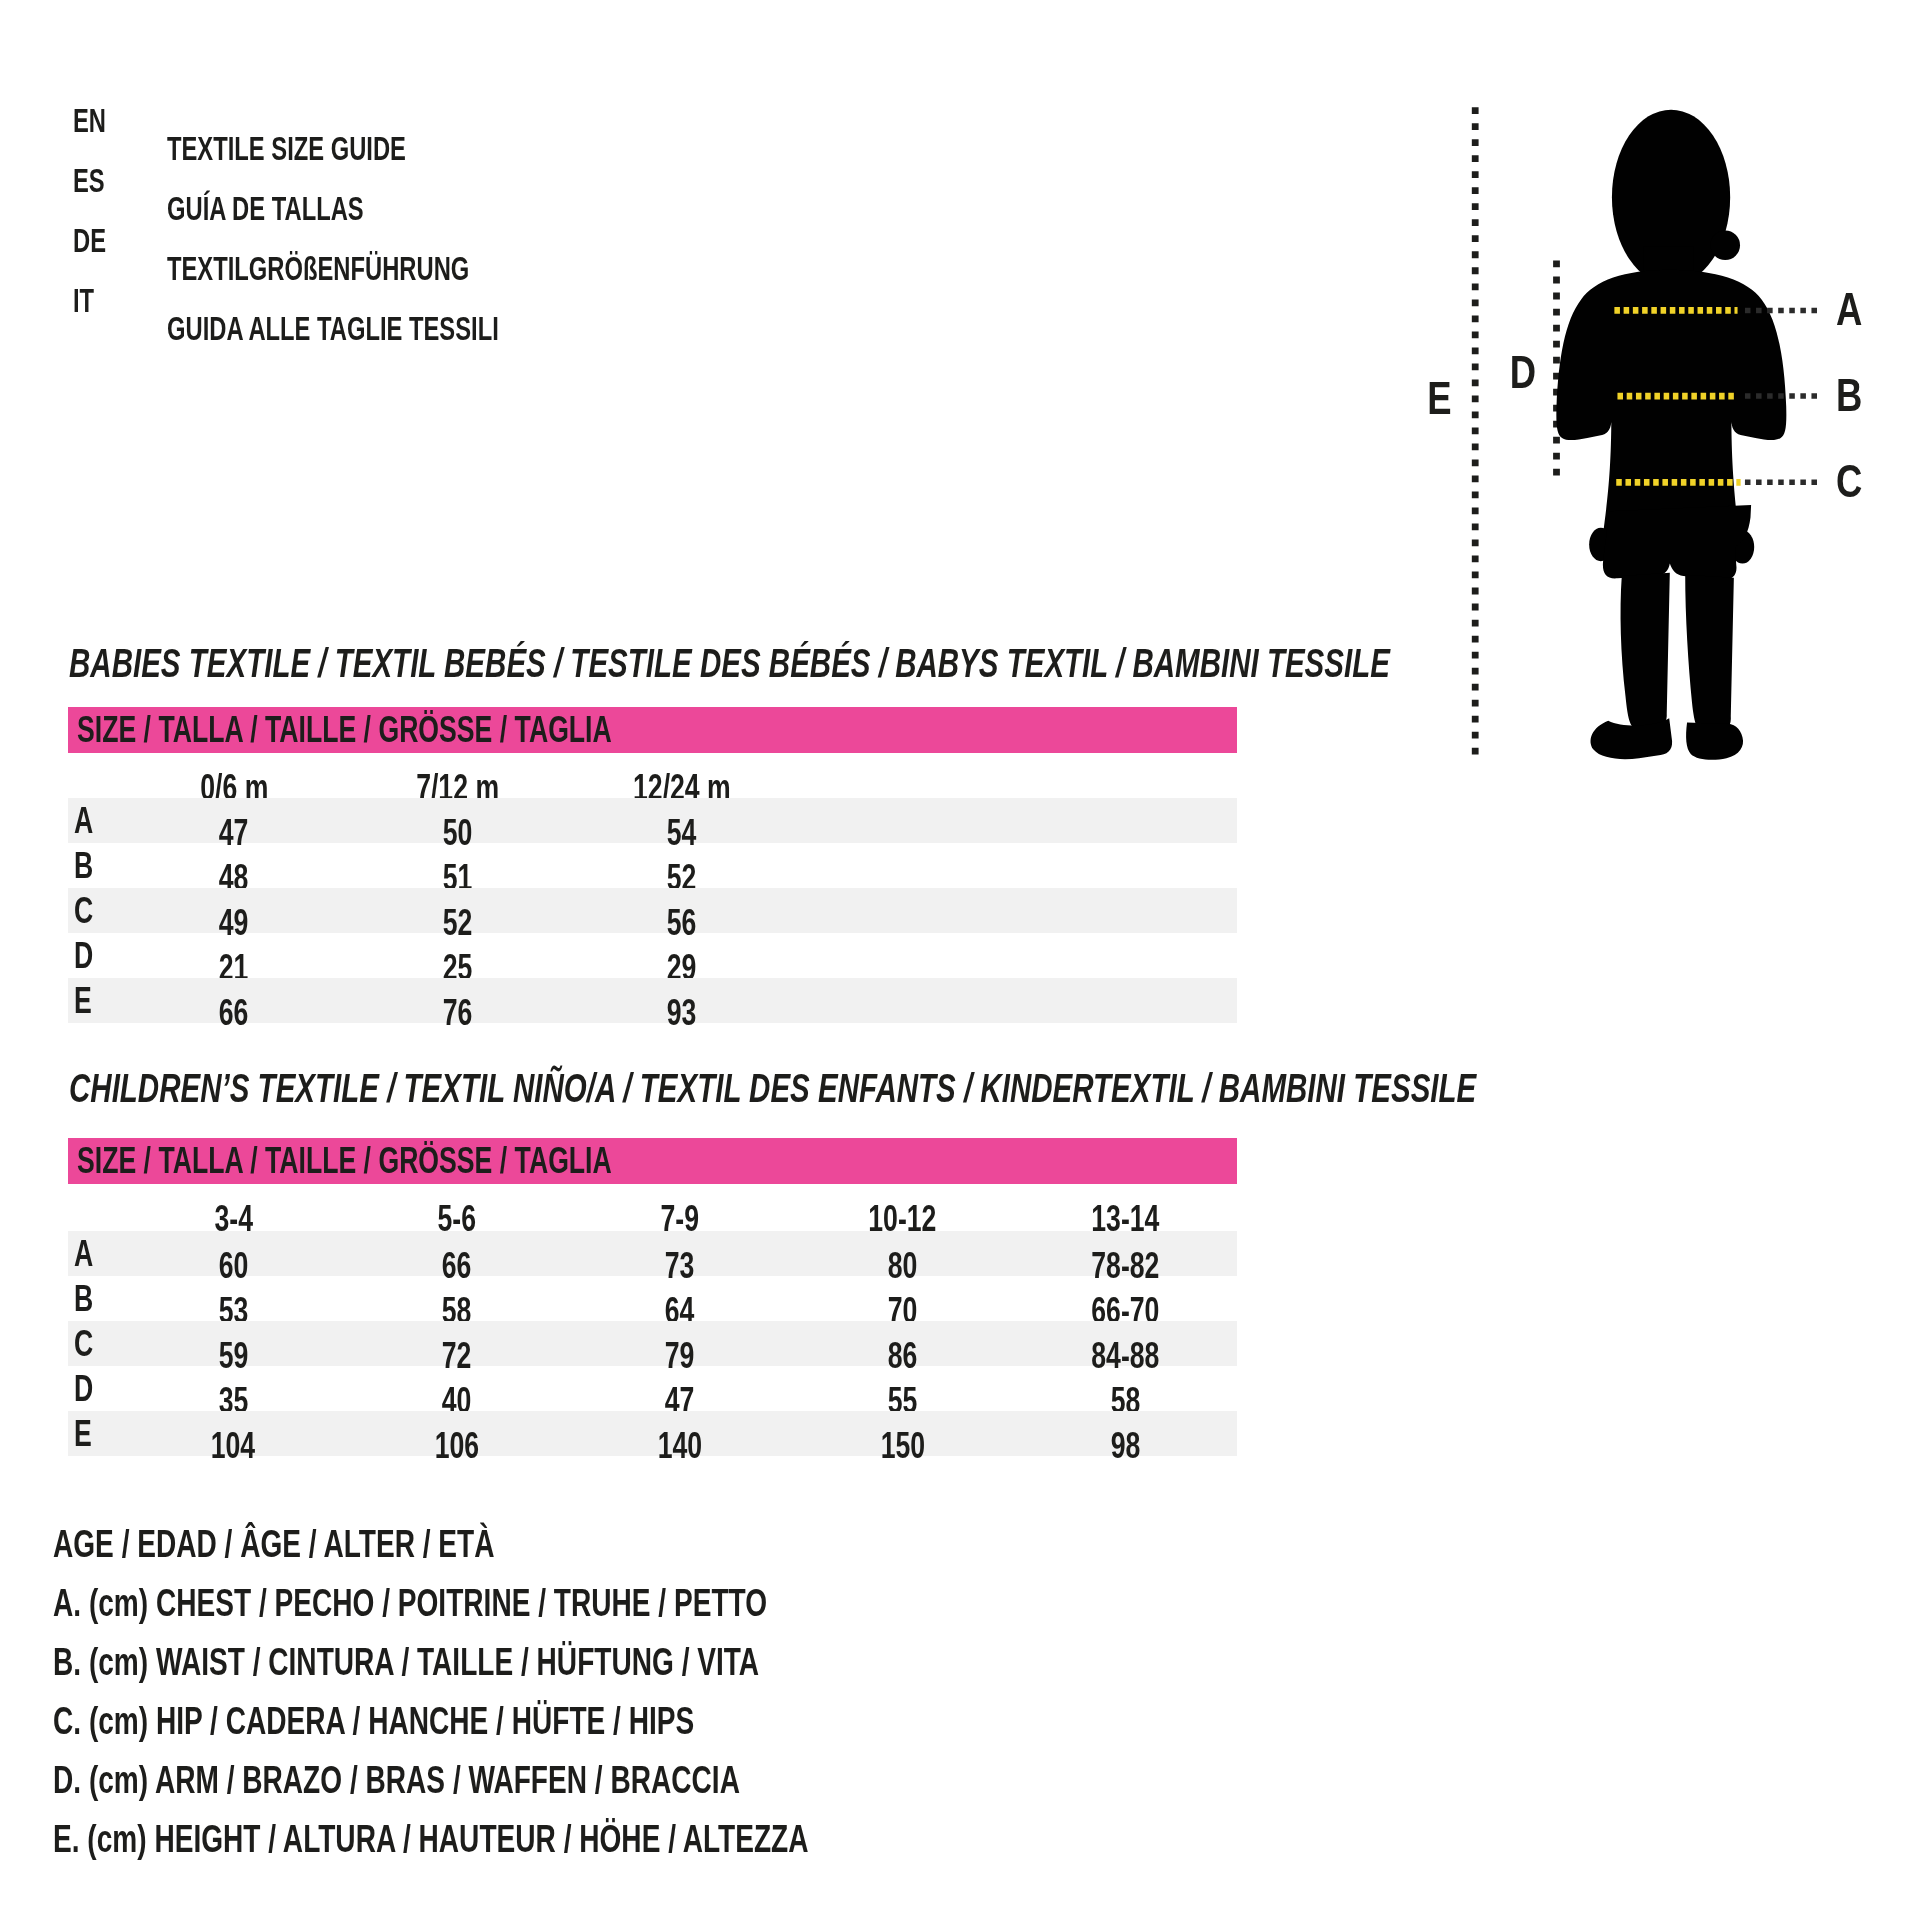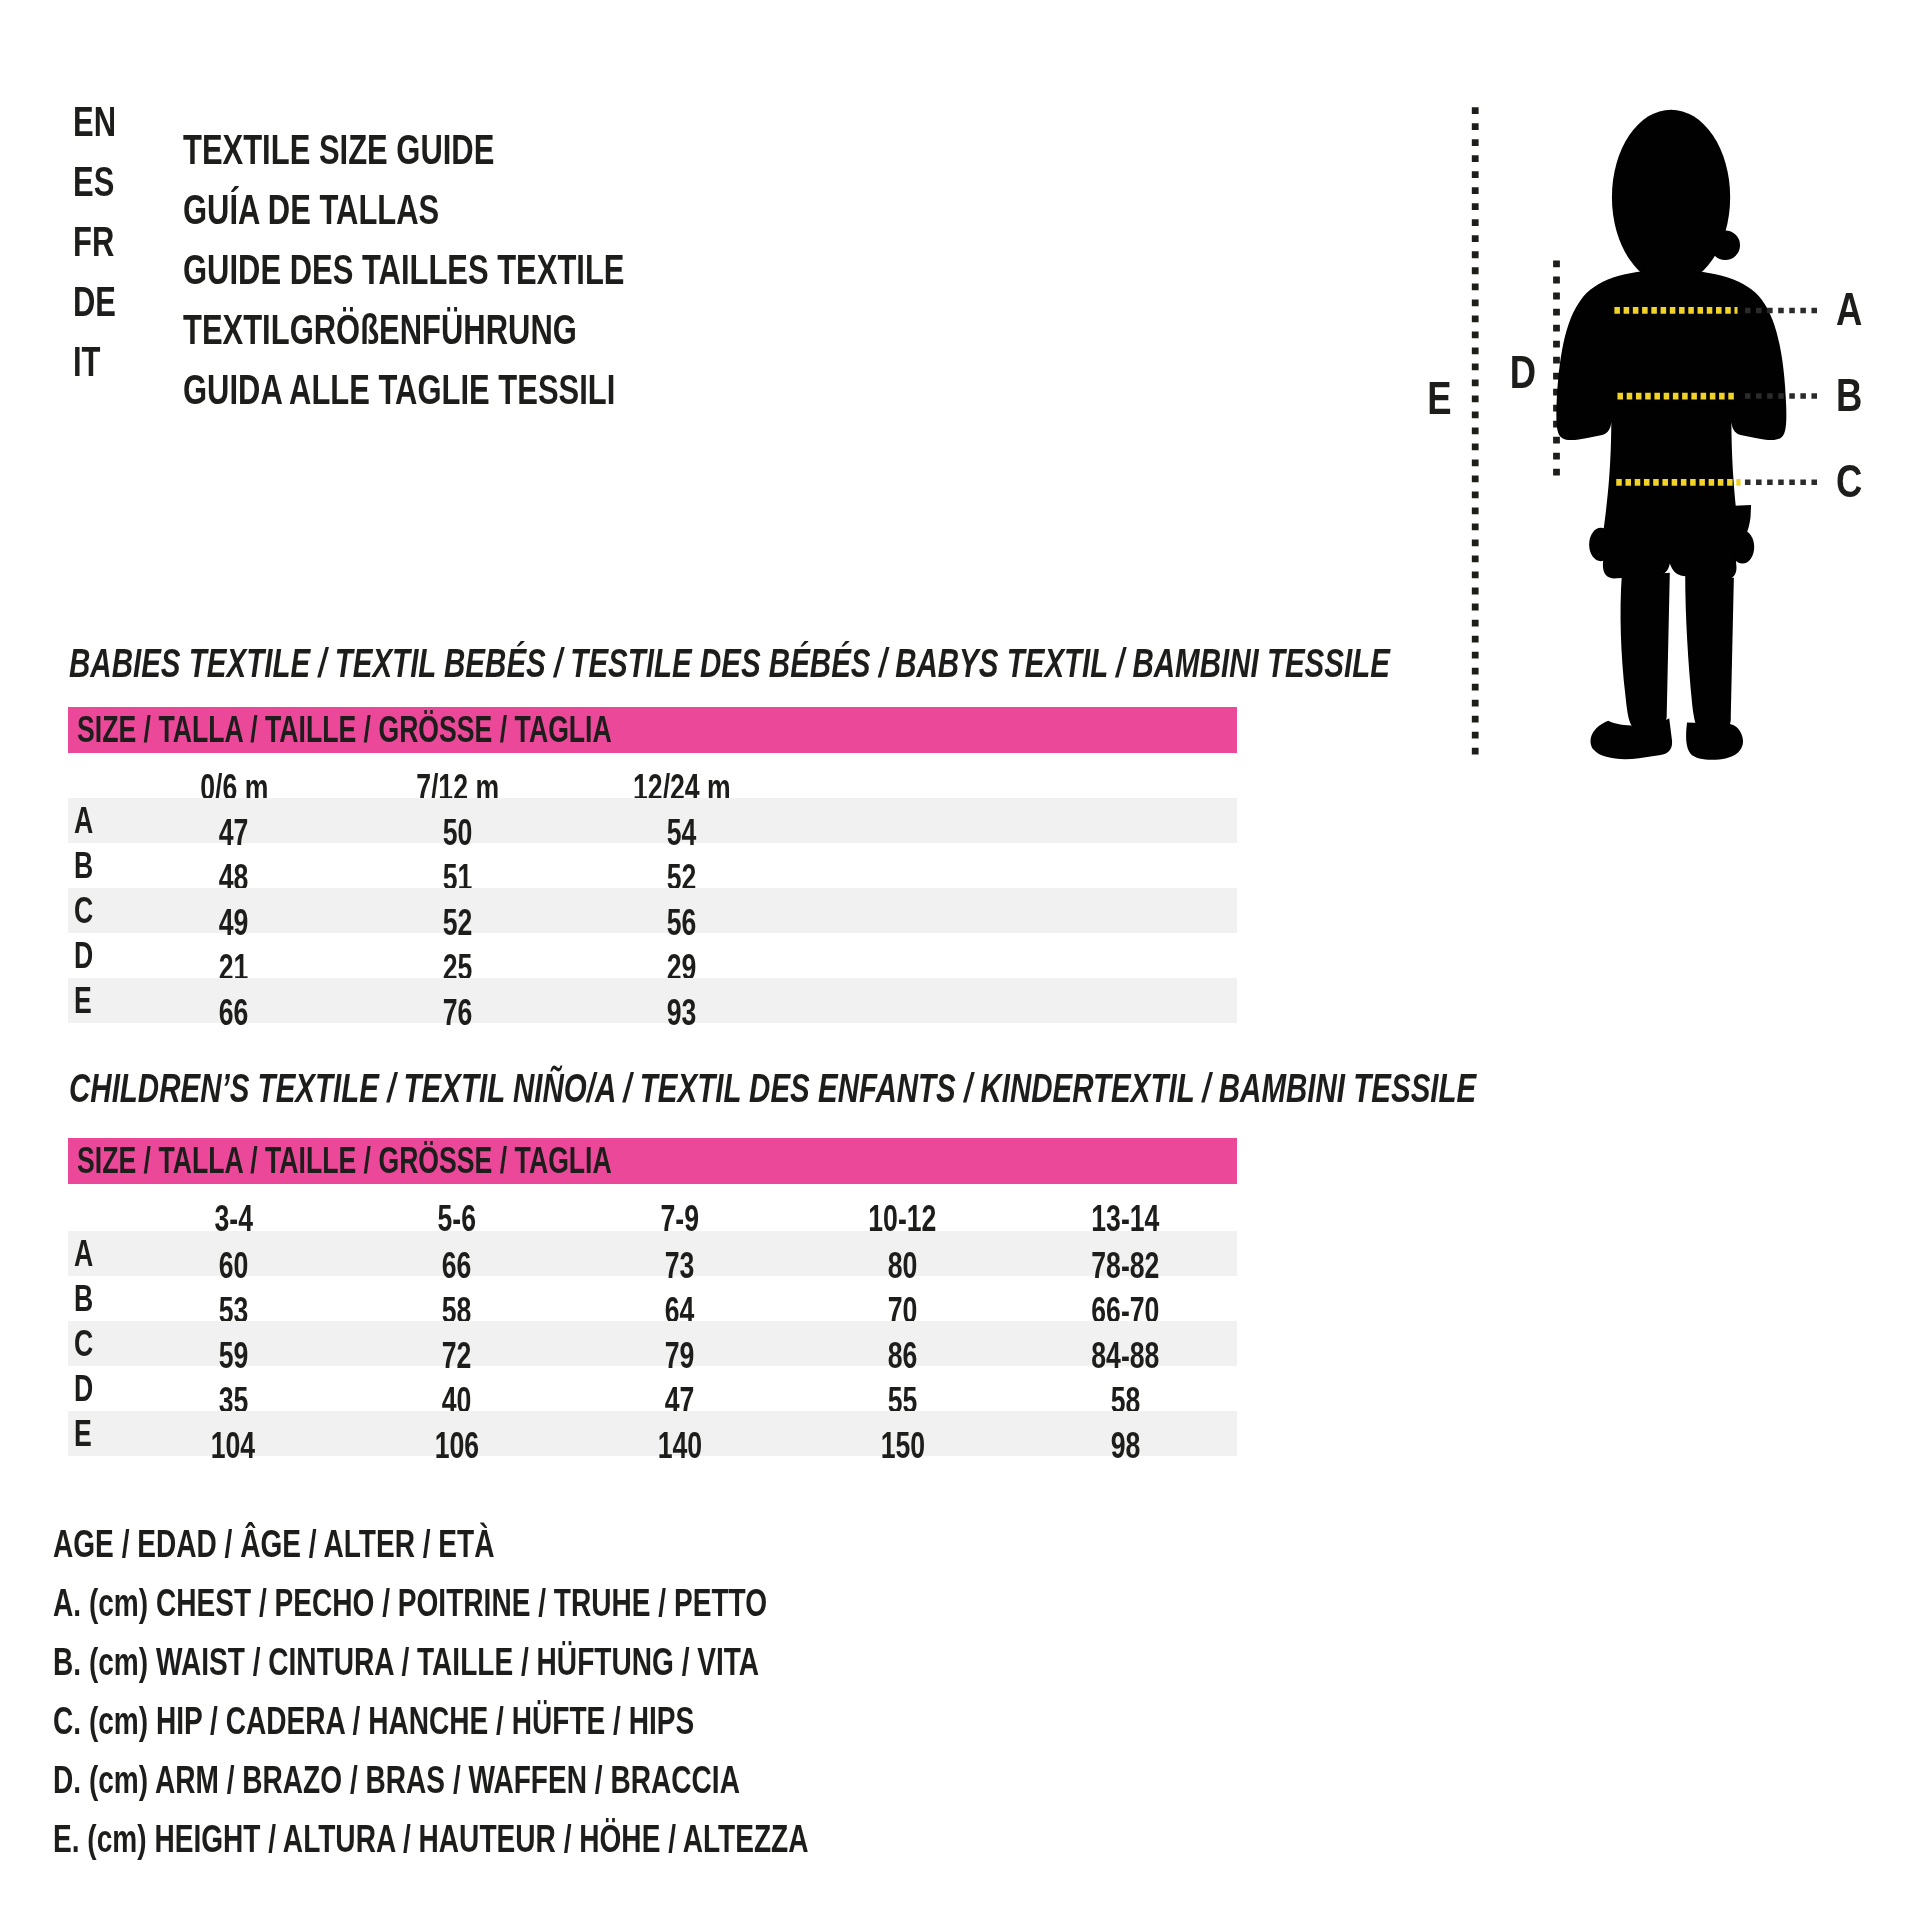--- a/index.html
+++ b/index.html
@@ -11,21 +11,21 @@
     font-weight:bold;
     color:#1d1d1b;
     overflow:hidden;
   }
   
   .cx{display:inline-block;transform:scaleX(0.72);transform-origin:0 50%;white-space:nowrap;}
   .cxc{display:inline-block;transform:scaleX(0.72);transform-origin:50% 50%;white-space:nowrap;}
 
   
   .lang-list{position:absolute;left:73px;top:91px;}
-  .lang-row{display:flex;height:60px;line-height:60px;font-size:43px;gap:16px;}
+  .lang-row{display:flex;height:60px;line-height:60px;font-size:33px;}
   .lang-code{width:94px;}
   .lang-label{flex:1;margin-top:28px;}
 
   
   .heading{position:absolute;left:69px;height:44px;line-height:44px;font-size:41px;font-style:italic;}
 
   
   .bar{
     position:absolute;left:68px;width:1169px;height:46px;
     background:#ec4899;
@@ -64,24 +64,20 @@
 <div class="page">
 
   <div class="lang-list">
     <div class="lang-row">
       <div class="lang-code"><span class="cx">EN</span></div>
       <div class="lang-label"><span class="cx">TEXTILE SIZE GUIDE</span></div>
     </div>
     <div class="lang-row">
       <div class="lang-code"><span class="cx">ES</span></div>
       <div class="lang-label"><span class="cx">GUÍA DE TALLAS</span></div>
-    </div>
-    <div class="lang-row">
-      <div class="lang-code"><span class="cx">FR</span></div>
-      <div class="lang-label"><span class="cx">GUIDE DES TAILLES TEXTILE</span></div>
     </div>
     <div class="lang-row">
       <div class="lang-code"><span class="cx">DE</span></div>
       <div class="lang-label"><span class="cx">TEXTILGRÖßENFÜHRUNG</span></div>
     </div>
     <div class="lang-row">
       <div class="lang-code"><span class="cx">IT</span></div>
       <div class="lang-label"><span class="cx">GUIDA ALLE TAGLIE TESSILI</span></div>
     </div>
   </div>

